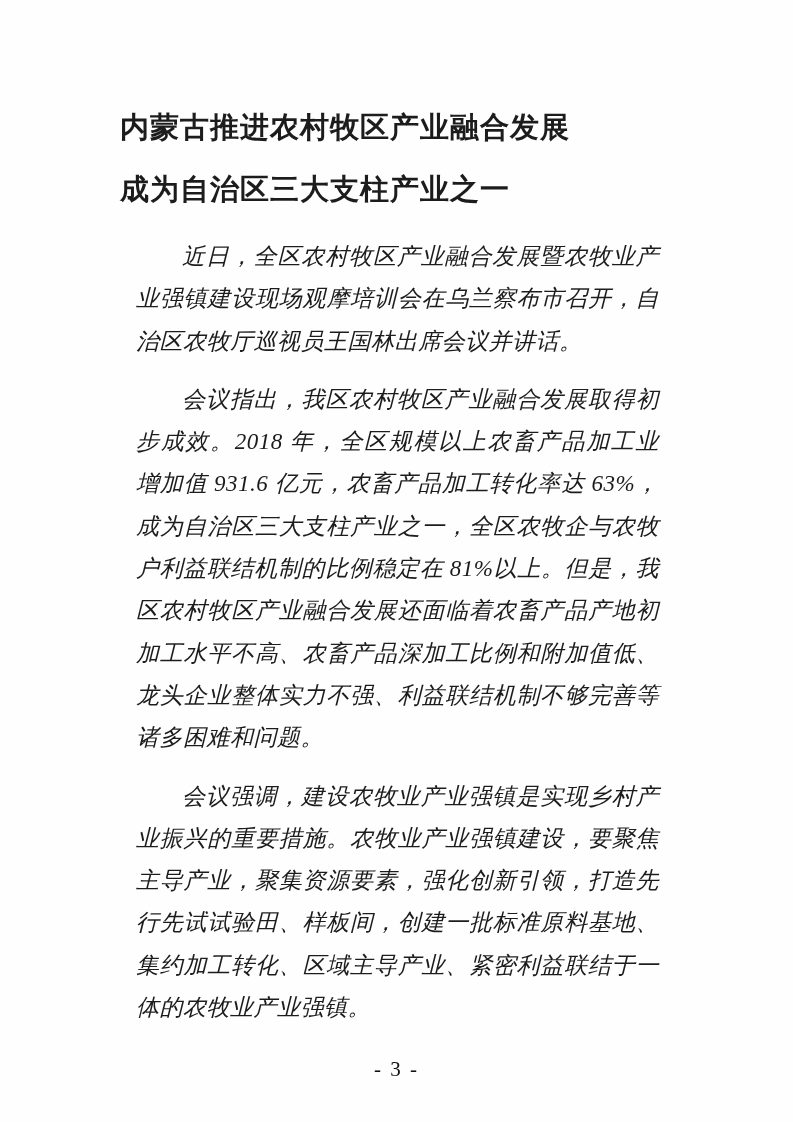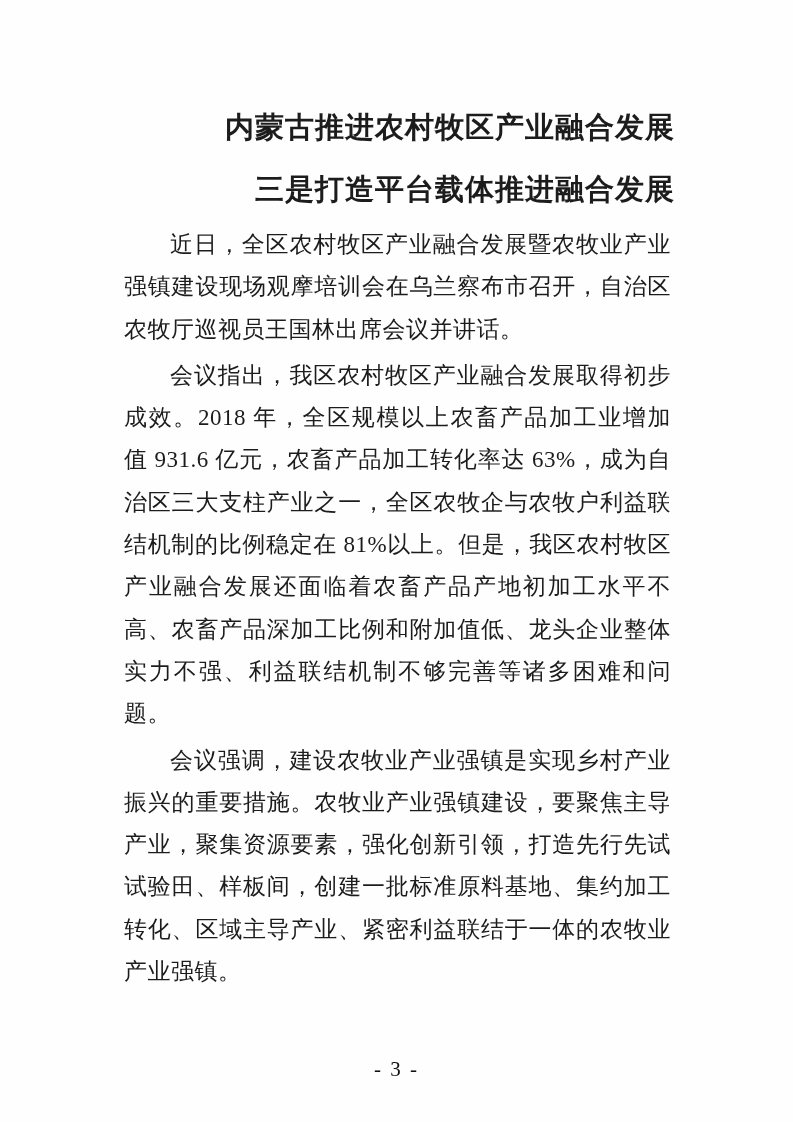--- a/index.html
+++ b/index.html
@@ -16,56 +16,57 @@
     font-family: "Liberation Serif", "DejaVu Serif", serif;
     box-sizing: border-box;
     padding: 96px 118px 0 120px;
     overflow: hidden;
   }
   .title-block {
     margin: 0 0 2px 0;
   }
   .doc-title {
     margin: 0;
-    text-align: right;
+    text-align: left;
     font-size: 29px;
     font-weight: 700;
     line-height: 62px;
     letter-spacing: 1px;
     white-space: nowrap;
   }
   .doc-body p {
-    margin: 4px;
+    margin: 16px;
     font-size: 23px;
     line-height: 42.3px;
     letter-spacing: 0.5px;
     text-align: justify;
     text-justify: inter-character;
     text-indent: 2em;
     word-break: break-all;
+    font-style: italic;
   }
   .page-footer {
     position: absolute;
     left: 0;
     right: 0;
     bottom: 40px;
     text-align: center;
     font-size: 21px;
     letter-spacing: 2px;
     color: #111111;
   }
 </style>
 </head>
 <body>
 
 <div class="page">
 
   <div class="title-block">
     <h1 class="doc-title">内蒙古推进农村牧区产业融合发展</h1>
-    <h1 class="doc-title">三是打造平台载体推进融合发展</h1>
+    <h1 class="doc-title">成为自治区三大支柱产业之一</h1>
   </div>
 
   <div class="doc-body">
     <p>近日，全区农村牧区产业融合发展暨农牧业产业强镇建设现场观摩培训会在乌兰察布市召开，自治区农牧厅巡视员王国林出席会议并讲话。</p>
     <p>会议指出，我区农村牧区产业融合发展取得初步成效。2018 年，全区规模以上农畜产品加工业增加值 931.6 亿元，农畜产品加工转化率达 63%，成为自治区三大支柱产业之一，全区农牧企与农牧户利益联结机制的比例稳定在 81%以上。但是，我区农村牧区产业融合发展还面临着农畜产品产地初加工水平不高、农畜产品深加工比例和附加值低、龙头企业整体实力不强、利益联结机制不够完善等诸多困难和问题。</p>
     <p>会议强调，建设农牧业产业强镇是实现乡村产业振兴的重要措施。农牧业产业强镇建设，要聚焦主导产业，聚集资源要素，强化创新引领，打造先行先试试验田、样板间，创建一批标准原料基地、集约加工转化、区域主导产业、紧密利益联结于一体的农牧业产业强镇。</p>
   </div>
 
   <div class="page-footer">- 3 -</div>
 

